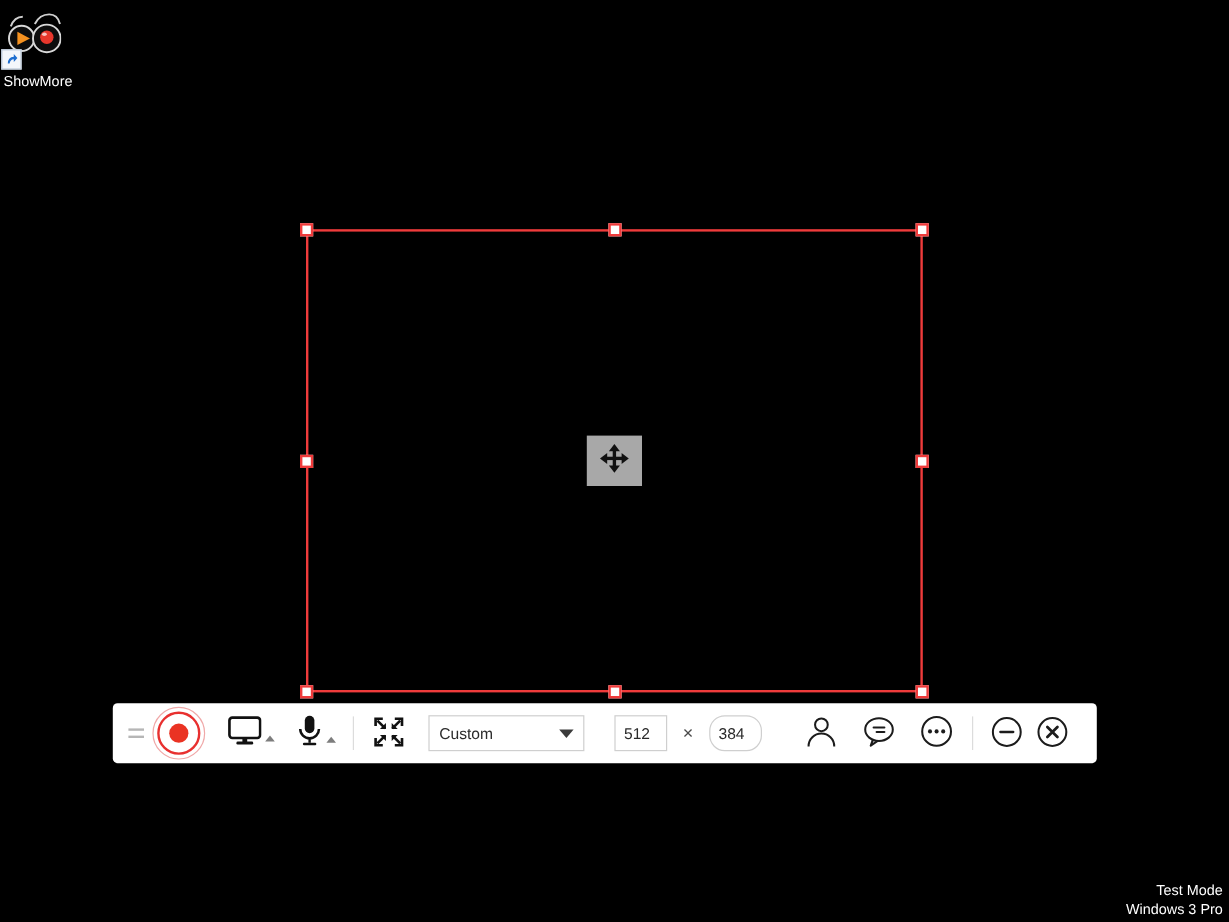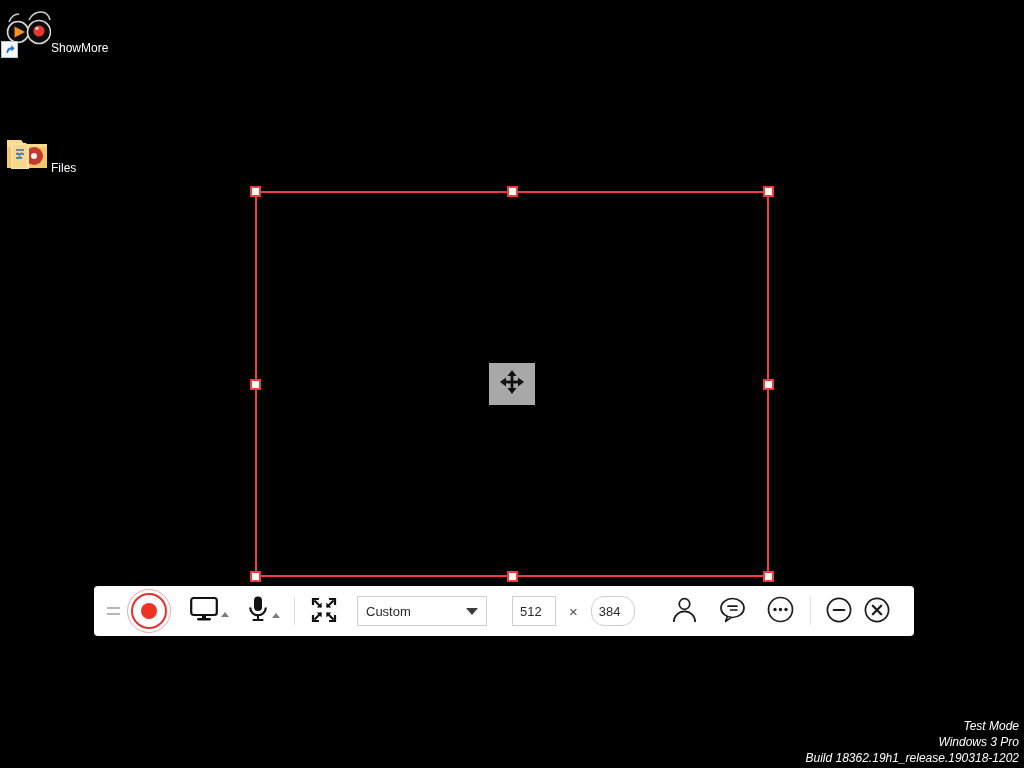--- a/index.html
+++ b/index.html
@@ -15,22 +15,22 @@
     position: relative;
     width: 1024px; height: 768px;
     background: #000000;
   }
 
   
   .desktop-icon {
     position: absolute;
     width: 96px;
     display: flex;
-    flex-direction: row;
-    align-items: flex-end;
+    flex-direction: column;
+    align-items: flex-start;
     cursor: default;
   }
   .desktop-icon .glyph {
     width: 48px; height: 48px;
     position: relative;
     display: block;
   }
   .desktop-icon .label {
     margin-top: 5px;
     color: #ffffff;
@@ -221,21 +221,20 @@
   
   #watermark {
     position: absolute;
     right: 5px; bottom: 2px;
     text-align: right;
     color: #ffffff;
     font-size: 12px;
     line-height: 16px;
     font-family: "Liberation Sans", sans-serif;
     user-select: none;
-    font-style: italic;
   }
 </style>
 </head>
 <body>
 
 <div id="desktop">
 
   <div class="desktop-icon" id="icon-showmore">
     <span class="glyph">
       <svg width="48" height="48" viewBox="0 0 48 48">
@@ -249,35 +248,20 @@
       </svg>
       <span class="shortcut-badge">
         <svg width="13" height="13" viewBox="0 0 13 13">
           <path d="M3.5 10 Q3.5 4.5 8.5 4.2 L8.5 2 L11.5 5.4 L8.5 8.6 L8.5 6.4 Q5.5 6.6 5 10 Z" fill="#1f6fd0"></path>
         </svg>
       </span>
     </span>
     <span class="label">ShowMore</span>
   </div>
 
-  <div class="desktop-icon" id="icon-files">
-    <span class="glyph">
-      <svg width="48" height="48" viewBox="0 0 48 48">
-        <path d="M4 12 L18 12 L21 16 L44 16 L44 40 L4 40 Z" fill="#f6c768"></path>
-        <path d="M4 12 L18 12 L21 16 L44 16 L44 19 L4 19 Z" fill="#fcd98b"></path>
-        <circle cx="31" cy="28" r="9" fill="#c23a2e"></circle>
-        <circle cx="31" cy="28" r="3" fill="#f2f2f2"></circle>
-        <path d="M8 15 L23 15 L26 19 L26 41 L8 41 Z" fill="#fde4a6"></path>
-        <path d="M10 17 L24 17 L24 40 L10 40 Z" fill="#f8d78f"></path>
-        <path d="M13 22 L21 22 M13 26 L21 26 M13 30 L19 30" stroke="#2f72b8" stroke-width="1.4"></path>
-        <path d="M14 24 L19 31 M19 24 L14 31" stroke="#2f72b8" stroke-width="1.2" opacity="0.6"></path>
-      </svg>
-    </span>
-    <span class="label">Files</span>
-  </div>
 
 
   <div id="selection-region">
     <span class="sel-handle h-tl"></span>
     <span class="sel-handle h-tc"></span>
     <span class="sel-handle h-tr"></span>
     <span class="sel-handle h-ml"></span>
     <span class="sel-handle h-mr"></span>
     <span class="sel-handle h-bl"></span>
     <span class="sel-handle h-bc"></span>
@@ -419,16 +403,15 @@
           <path d="M8.8 8.8 L17.2 17.2 M17.2 8.8 L8.8 17.2" stroke="#1c1c1c" stroke-width="2.3" stroke-linecap="round"></path>
         </svg>
       </span>
     </button>
 
   </div>
 
   <div id="watermark">
     <div>Test Mode</div>
     <div>Windows 3 Pro</div>
-    <div>Build 18362.19h1_release.190318-1202</div>
   </div>
 
 </div>
 
 </body></html>

